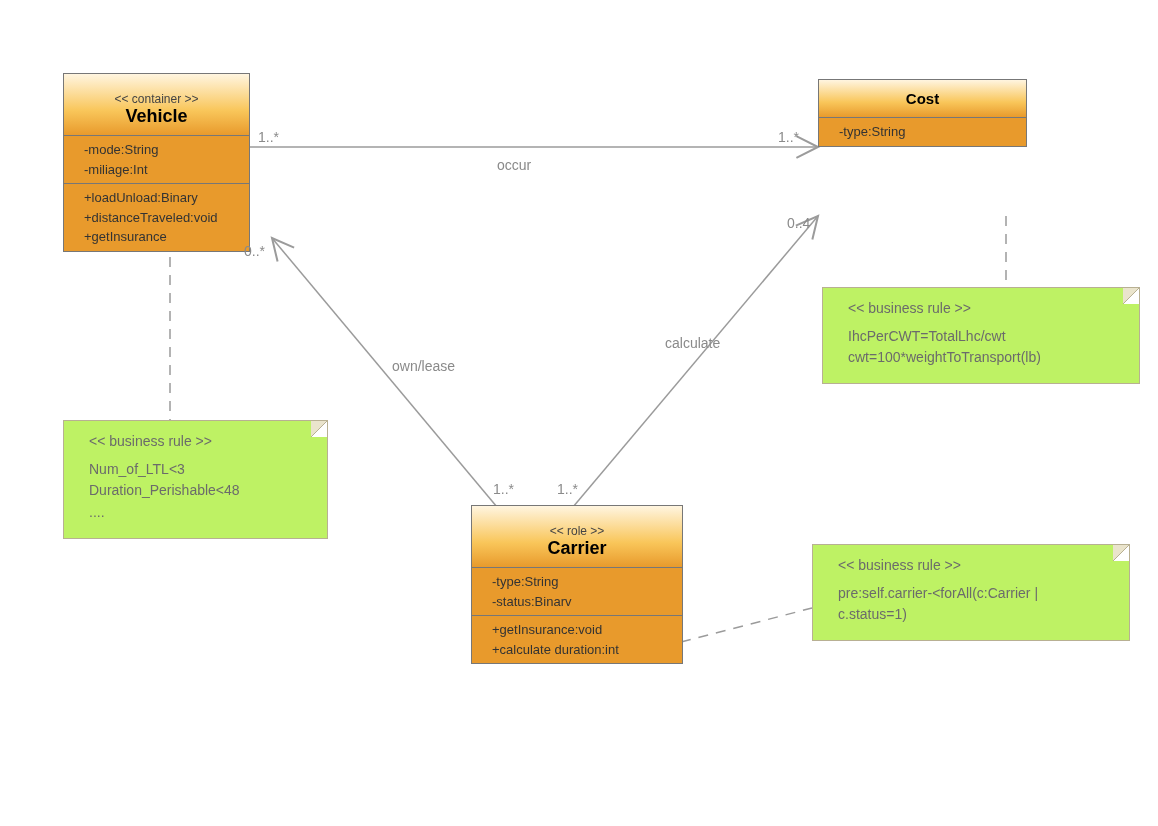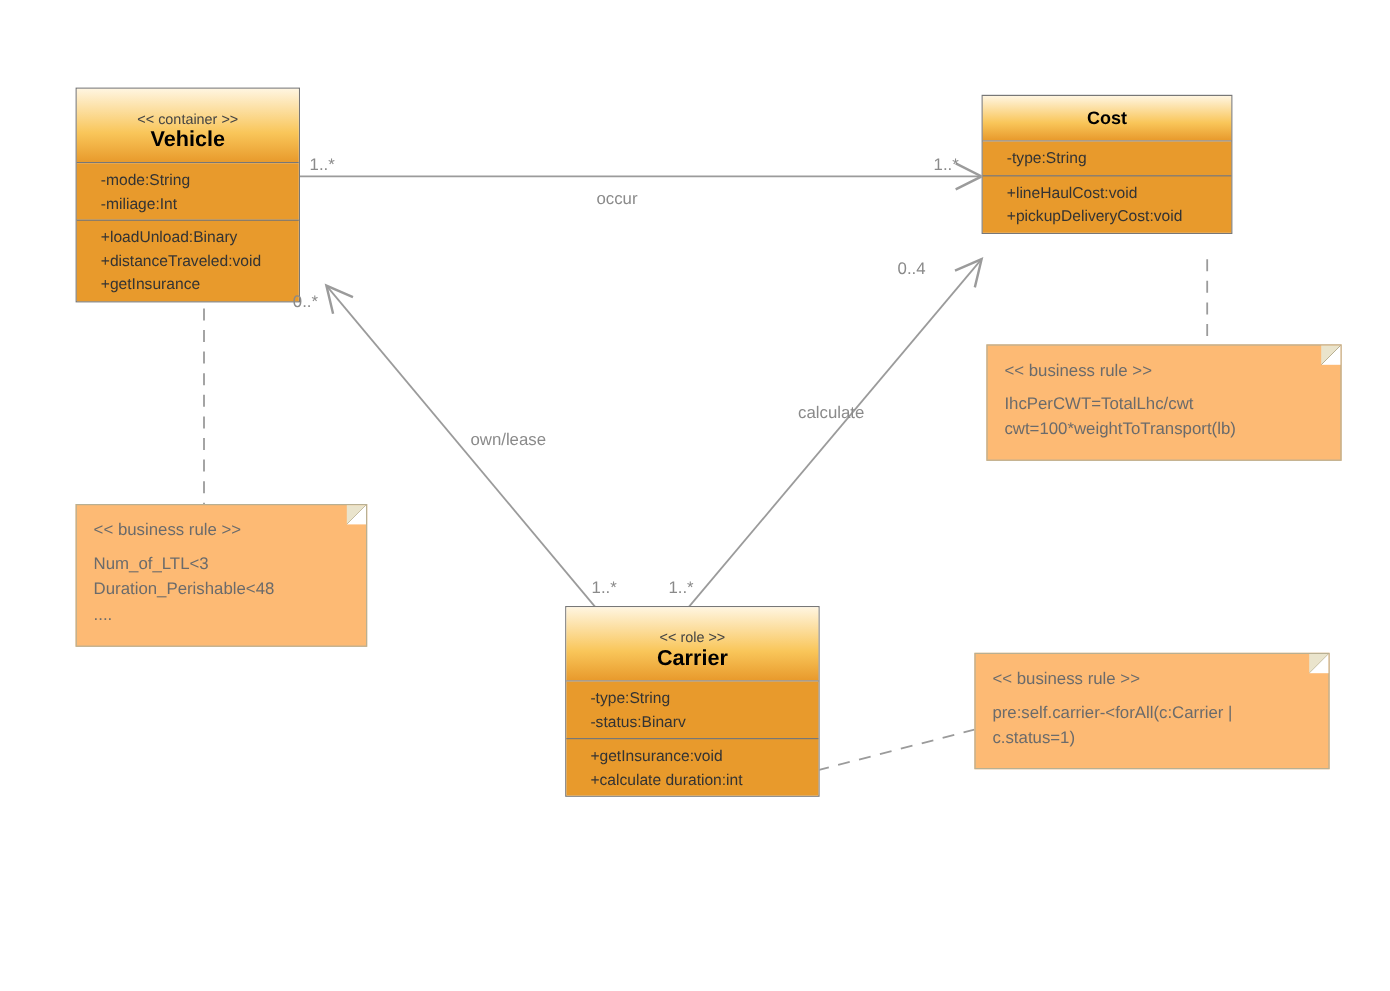--- a/index.html
+++ b/index.html
@@ -5,21 +5,21 @@
 body{margin:0;background:#fff;font-family:Tahoma,Verdana,sans-serif;font-size:13px;color:#6b6b6b}
 .canvas{position:relative;width:1158px;height:826px}
 .class-box{position:absolute;border:1px solid #777;background:#fff}
 .class-header{background:linear-gradient(#fff5e0 0%,#f9c65a 60%,#e89a2c 100%);text-align:center;padding:18px 4px 8px;border-bottom:1px solid #777;color:#333}
 .class-header .stereo{font-size:12px;color:#444}
 .class-header .name{font-weight:bold;font-size:18px;color:#000}
 .section{background:#e89a2c;color:#333;padding:4px 20px;font-size:13px;line-height:1.5}
 .section+.section{border-top:1px solid #777}
 .attr,.oper{white-space:nowrap}
 .cost-header{background:linear-gradient(#fff5e0 0%,#f9c65a 60%,#e89a2c 100%);text-align:center;padding:10px 4px;border-bottom:1px solid #777;font-weight:bold;font-size:15px;color:#000}
-.note{position:absolute;background:#fdba74;border:1px solid #b8b093;padding:10px 14px 14px;color:#6b6b6b;font-size:14px;line-height:1.55}
+.note{position:absolute;background:#bef264;border:1px solid #b8b093;padding:10px 25px 14px;color:#6b6b6b;font-size:14px;line-height:1.55}
 .note::after{content:"";position:absolute;top:0;right:0;width:16px;height:16px;background:linear-gradient(135deg,#eae4cc 0 48%,#b8b093 50%,#fff 52% 100%);}
 .lbl{position:absolute;color:#8a8a8a;font-size:14px}
 svg{position:absolute;top:0;left:0}
 </style>
 </head>
 <body>
 
 <div class="canvas">
 
  <svg width="1158" height="826">
@@ -54,24 +54,20 @@
    <div class="oper">+distanceTraveled:void</div>
    <div class="oper">+getInsurance</div>
   </div>
  </div>
 
  <div class="class-box" style="left:818px;top:79px;width:207px">
   <div class="cost-header">Cost</div>
   <div class="section">
    <div class="attr">-type:String</div>
   </div>
-  <div class="section">
-   <div class="oper">+lineHaulCost:void</div>
-   <div class="oper">+pickupDeliveryCost:void</div>
-  </div>
  </div>
 
  <div class="class-box" style="left:471px;top:505px;width:210px">
   <div class="class-header">
    <div class="stereo">&lt;&lt; role &gt;&gt;</div>
    <div class="name">Carrier</div>
   </div>
   <div class="section">
    <div class="attr">-type:String</div>
    <div class="attr">-status:Binarv</div>
@@ -103,15 +99,15 @@
 
  <span class="lbl" style="left:497px;top:157px">occur</span>
  <span class="lbl" style="left:392px;top:358px">own/lease</span>
  <span class="lbl" style="left:665px;top:335px">calculate</span>
 
  <span class="lbl" style="left:258px;top:129px">1..*</span>
  <span class="lbl" style="left:778px;top:129px">1..*</span>
  <span class="lbl" style="left:244px;top:243px">0..*</span>
  <span class="lbl" style="left:493px;top:481px">1..*</span>
  <span class="lbl" style="left:557px;top:481px">1..*</span>
- <span class="lbl" style="left:748px;top:215px">0..4</span>
+ <span class="lbl" style="left:787px;top:215px">0..4</span>
 
 </div>
 
 </body></html>

